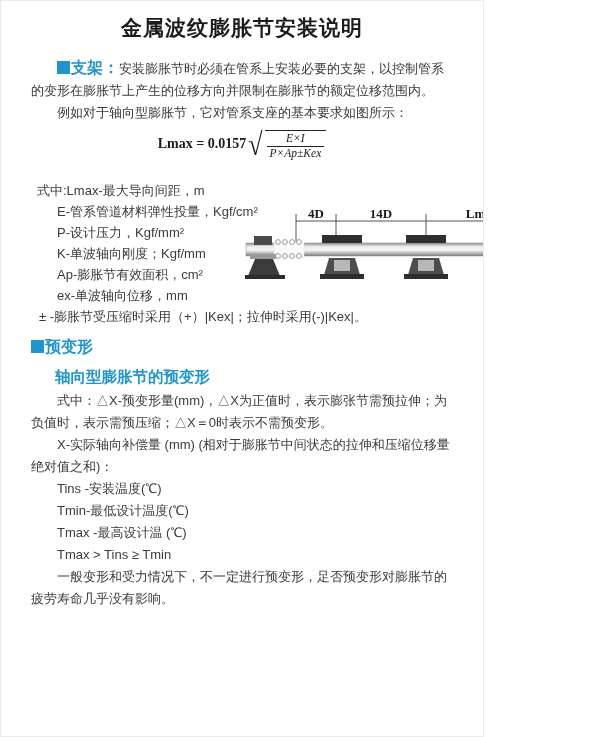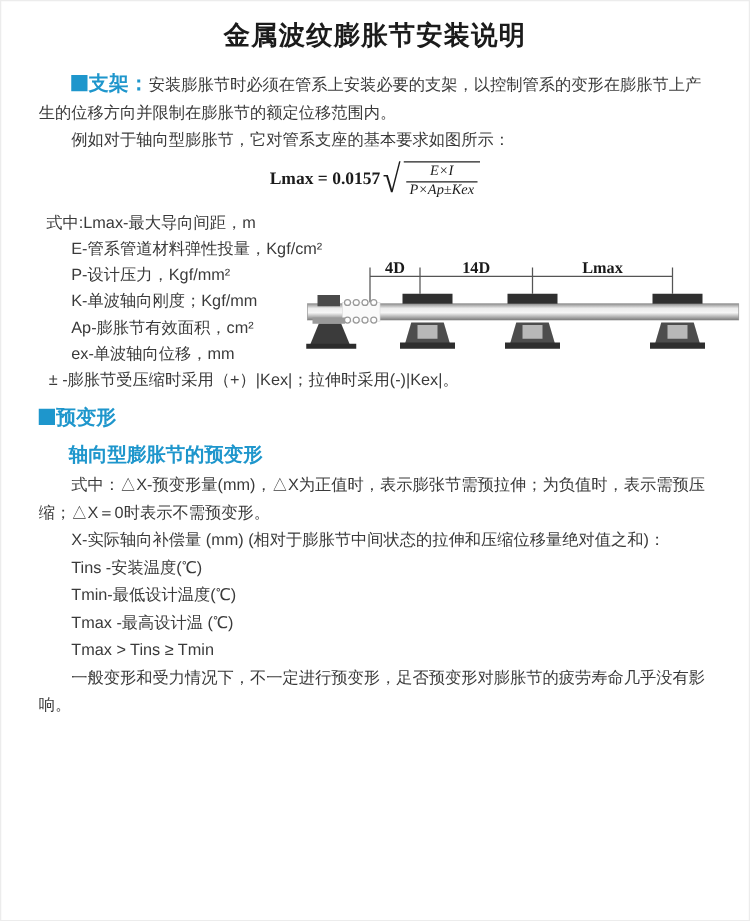--- a/index.html
+++ b/index.html
@@ -1,17 +1,17 @@
 <!DOCTYPE html>
 <html><head>
 <meta charset="utf-8">
 <style>
   html,body{margin:0;padding:0;background:#fff;}
   .page{
-    position:relative;width:600px;height:737px;box-sizing:border-box;
+    position:relative;width:484px;height:737px;box-sizing:border-box;
     background:#fff;border:1px solid #ececec;overflow:hidden;
     font-family:"Liberation Sans",sans-serif;color:#3a3a3a;
   }
   .content{padding:0 30px;}
   h1.title{
     margin:0;padding-top:13px;text-align:center;
     font-size:21px;font-weight:bold;color:#1b1b1b;letter-spacing:1px;
   }
   .p{font-size:13px;line-height:22px;margin:0;text-indent:2em;}
   .sec1-p1{margin-top:15px;}
@@ -20,21 +20,21 @@
   .serif{font-family:"Liberation Serif",serif;}
   .formula{text-align:center;color:#1b1b1b;font-size:14px;}
   .formula span{margin:0 1px;}
   .f-bold{font-weight:bold;}
   .frac{display:inline-block;vertical-align:middle;text-align:center;font-size:11.5px;line-height:1.15;}
   .frac .num{display:block;border-bottom:1px solid #222;padding:0 3px;font-style:italic;}
   .frac .den{display:block;padding:0 3px;}
   .ital{font-style:italic;}
   .sqrt-sign{display:inline-block;font-size:26px;font-weight:400;vertical-align:middle;margin-right:-4px;transform:scaleY(1.2);}
   .rooted{display:inline-block;border-top:1.5px solid #222;vertical-align:middle;padding-top:1px;}
-  .formula-lmax{margin:6px 0 8px 0;}
+  .formula-lmax{margin:6px 0 20px 0;}
   .defs{font-size:13px;line-height:21px;margin-top:2px;}
   .defs .d0{margin-left:6px;}
   .defs .di{margin-left:26px;}
   .defs .dpm{margin-left:8px;}
   .defs .dsvc{margin-left:6px;text-indent:2em;}
   .diagram-wrap{position:absolute;left:243px;top:204px;width:355px;height:95px;}
   .sec2{margin-top:10px;}
   .sub-head{color:#1e96cc;font-size:15.5px;font-weight:bold;margin:9px 0 2px 0;}
   .sub-head.axial{margin-left:24px;}
   .formula-dx{margin:10px 0 6px 0;}

